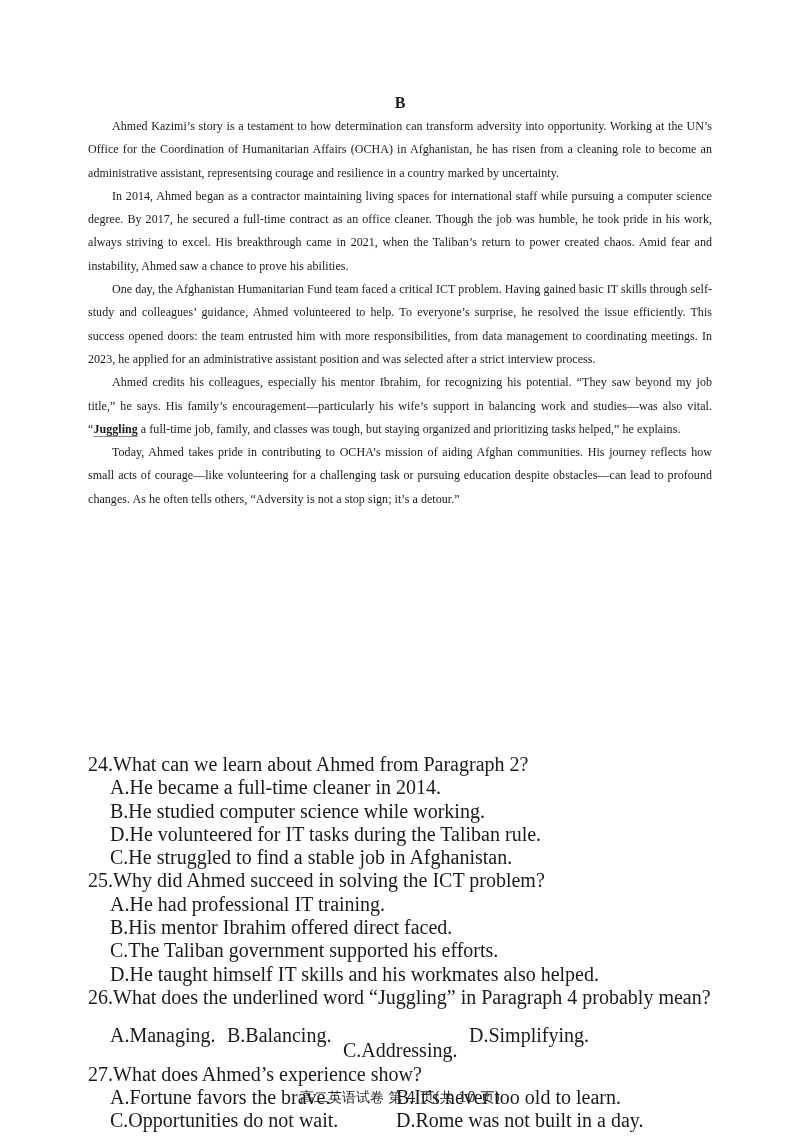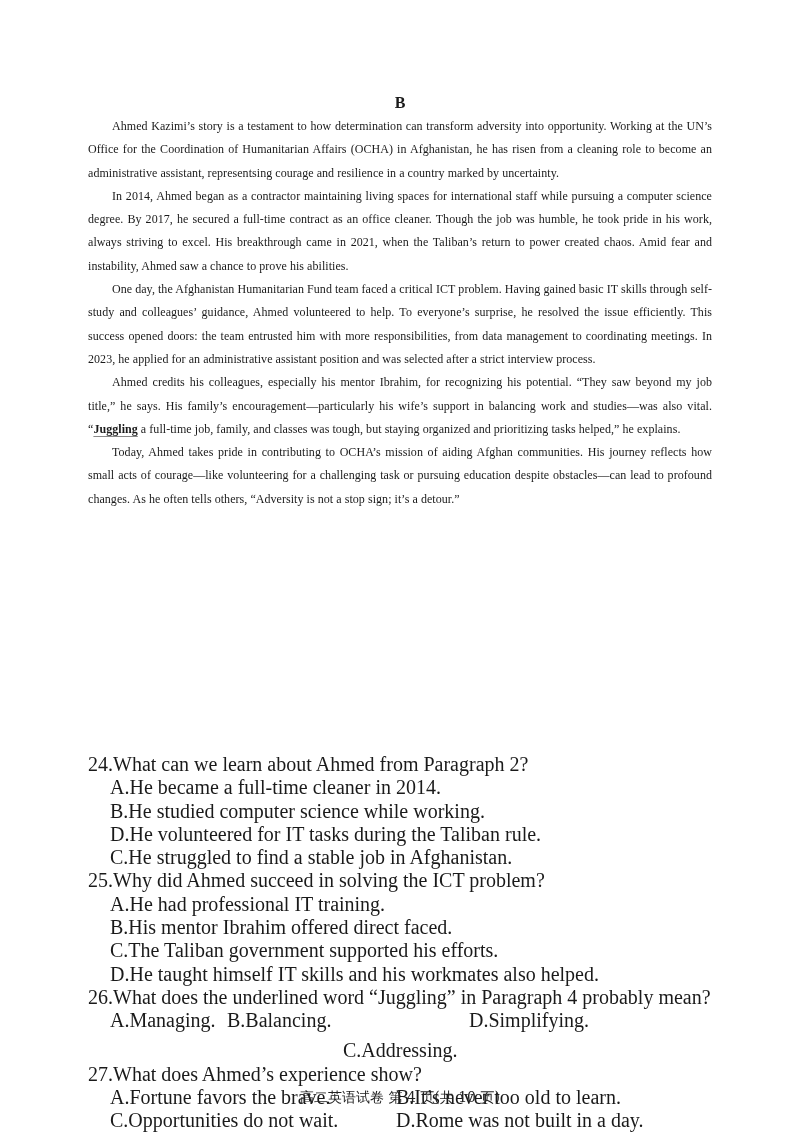--- a/index.html
+++ b/index.html
@@ -63,20 +63,21 @@
       margin: 0;
       padding-left: 0;
     }
     .opt {
       margin: 0;
       padding-left: 22px;
     }
     .opt-row {
       display: flex;
       padding-left: 22px;
+      align-items: center;
     }
     .opt-row4 .cell { width: 117px; }
     .opt-row4 .cell:nth-child(1) { width: 117px; }
     .opt-row4 .cell:nth-child(2) { width: 116px; }
     .opt-row4 .cell:nth-child(3) { width: 126px; margin-top: 30px; }
     .opt-row2 .cell { width: 286px; }
     .footer {
       position: absolute;
       left: 0;
       width: 800px;

